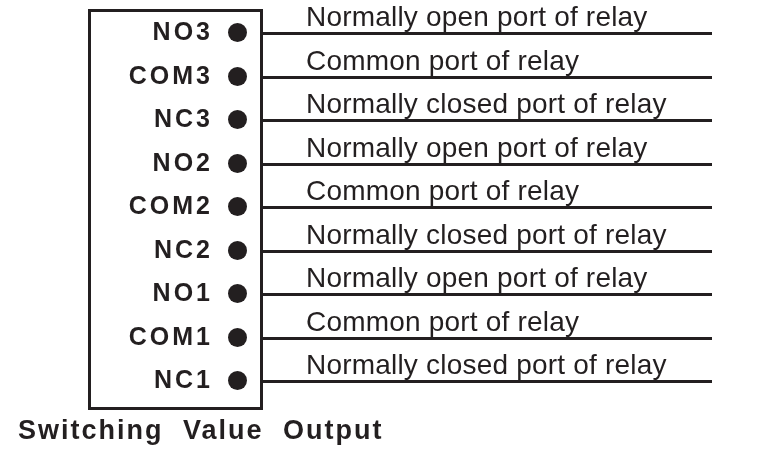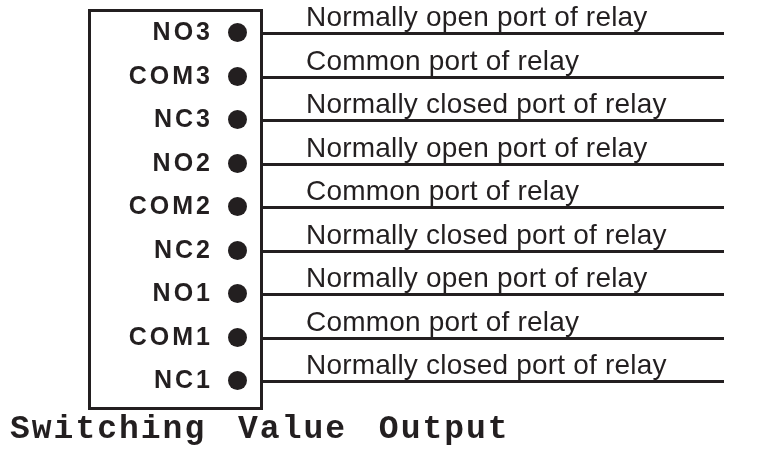--- a/index.html
+++ b/index.html
@@ -8,21 +8,20 @@
     background: #ffffff;
   }
   .canvas {
     position: relative;
     width: 712px;
     height: 455px;
     background: #ffffff;
     font-family: "Liberation Sans", sans-serif;
     color: #231f20;
     overflow: hidden;
-    padding-left: 12px;
   }
   .terminal-box {
     position: absolute;
     left: 88px;
     top: 9px;
     width: 169px;
     height: 395px;
     border: 3px solid #231f20;
     background: #ffffff;
   }
@@ -60,29 +59,28 @@
     left: 306px;
     top: calc(var(--y) - 31px);
     font-size: 28px;
     line-height: 28px;
     font-weight: 400;
     letter-spacing: 0.2px;
     white-space: nowrap;
   }
   .caption {
     position: absolute;
-    left: 10px;
+    left: 18px;
     top: 414px;
-    font-size: 33px;
+    font-size: 27px;
     line-height: 32px;
     font-weight: 700;
     letter-spacing: 2px;
     word-spacing: 10px;
     white-space: nowrap;
-    font-family: Liberation Mono, monospace;
   }
 </style>
 </head>
 <body>
 
 <div class="canvas">
   <div class="terminal-box"></div>
   <div id="rows">
   <div class="row">
     <div class="terminal-label" style="--y: 34px;">NO3</div>

